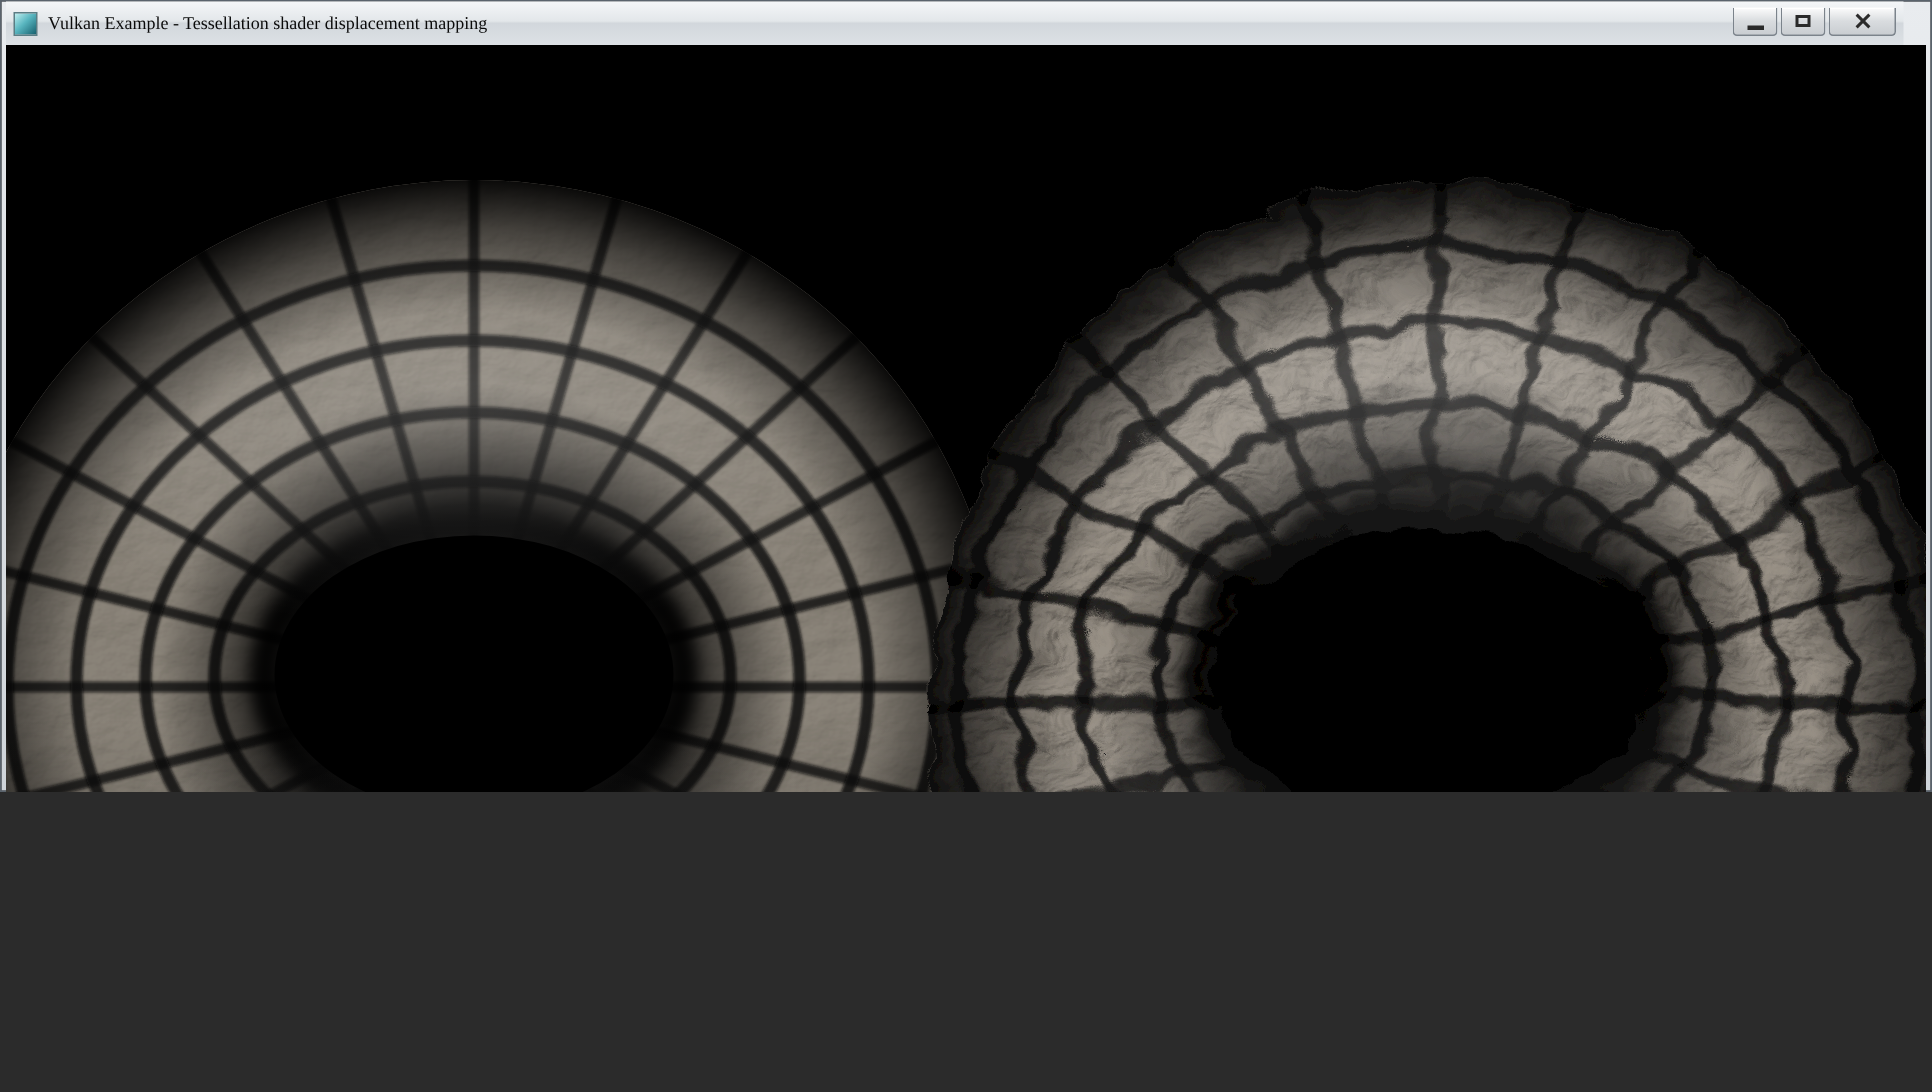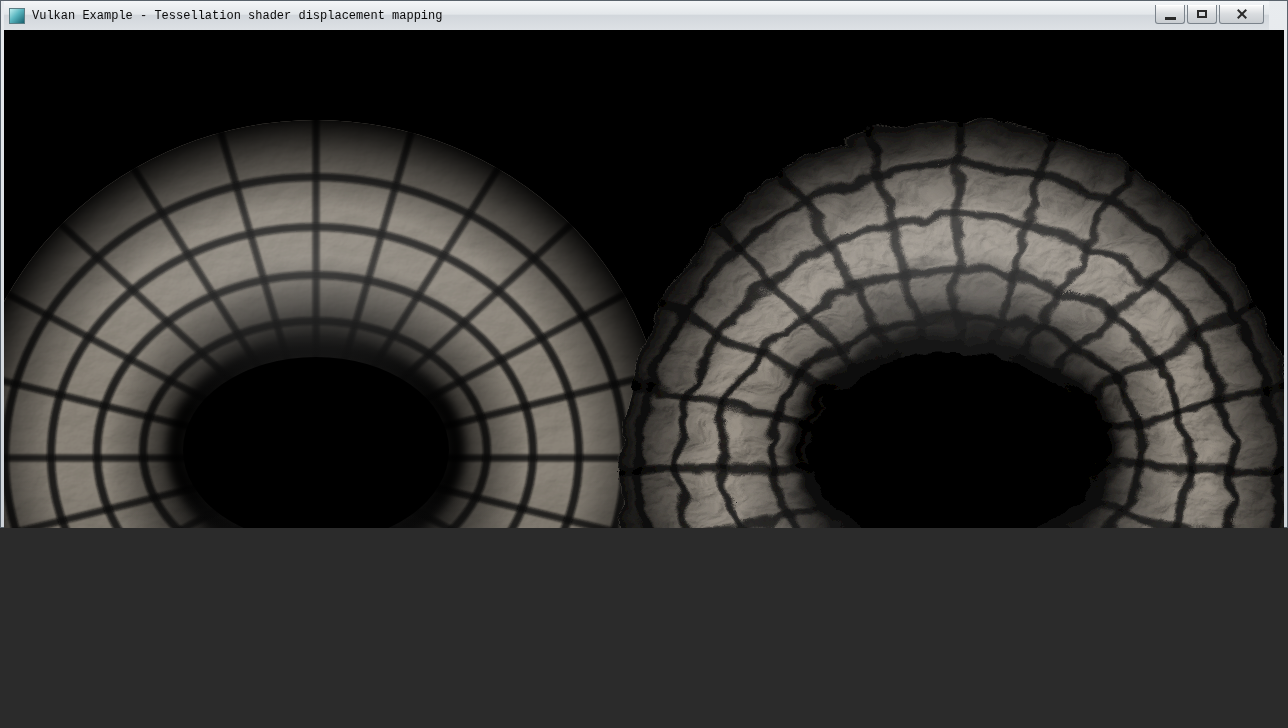--- a/index.html
+++ b/index.html
@@ -1,21 +1,21 @@
 <!DOCTYPE html>
 <html><head>
 <meta charset="utf-8">
 <style>
   html,body{margin:0;padding:0;background:#2b2b2b;}
   .window{
     width:1288px;height:528px;box-sizing:border-box;position:relative;
     border:1px solid #5a636c;
     background:linear-gradient(#e9ecef,#cfd4d9);
     padding:0 18px 3px 3px;
-    font-family:Liberation Mono, monospace;
+    font-family:Liberation Serif, serif;
   }
   .titlebar{
     height:29px;display:flex;align-items:center;gap:7px;
     padding:0 5px;box-sizing:border-box;
     background:linear-gradient(#f4f6f8 0%,#e3e7ea 45%,#d2d7dc 50%,#dde1e5 100%);
   }
   .app-icon{
     width:16px;height:16px;flex:0 0 auto;border:1px solid #5a7d84;box-sizing:border-box;
     background:linear-gradient(135deg,#bfeff0 0%,#59b6c0 45%,#16606e 100%);
   }

